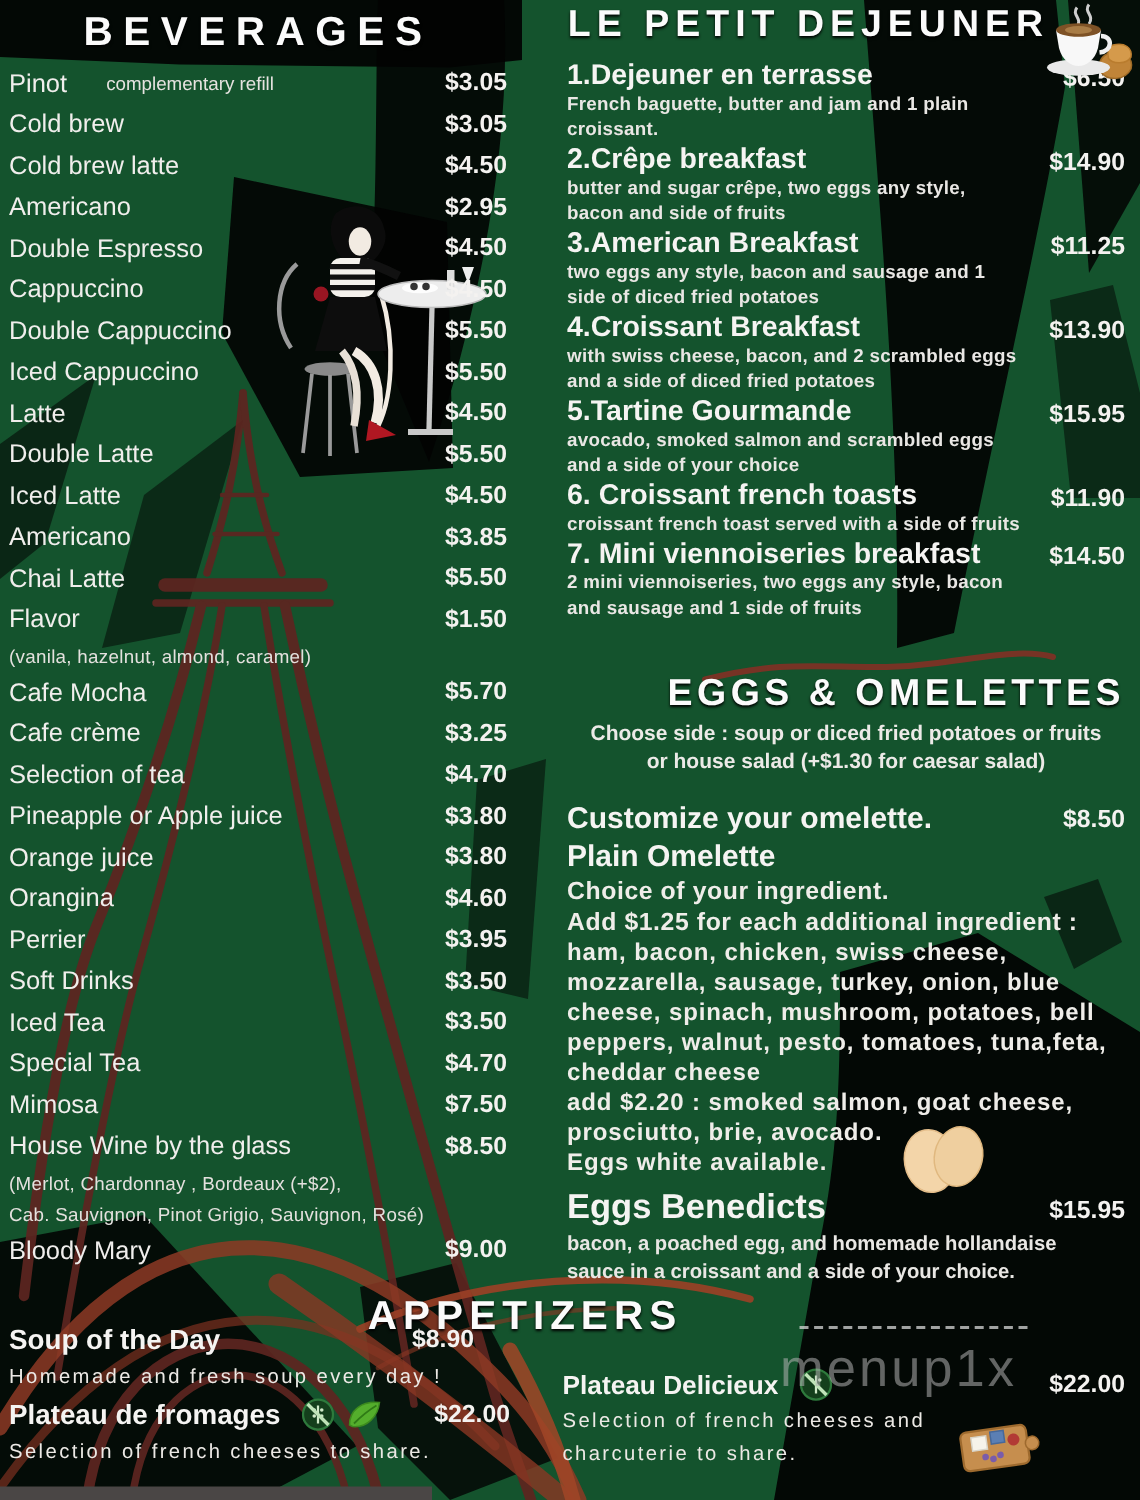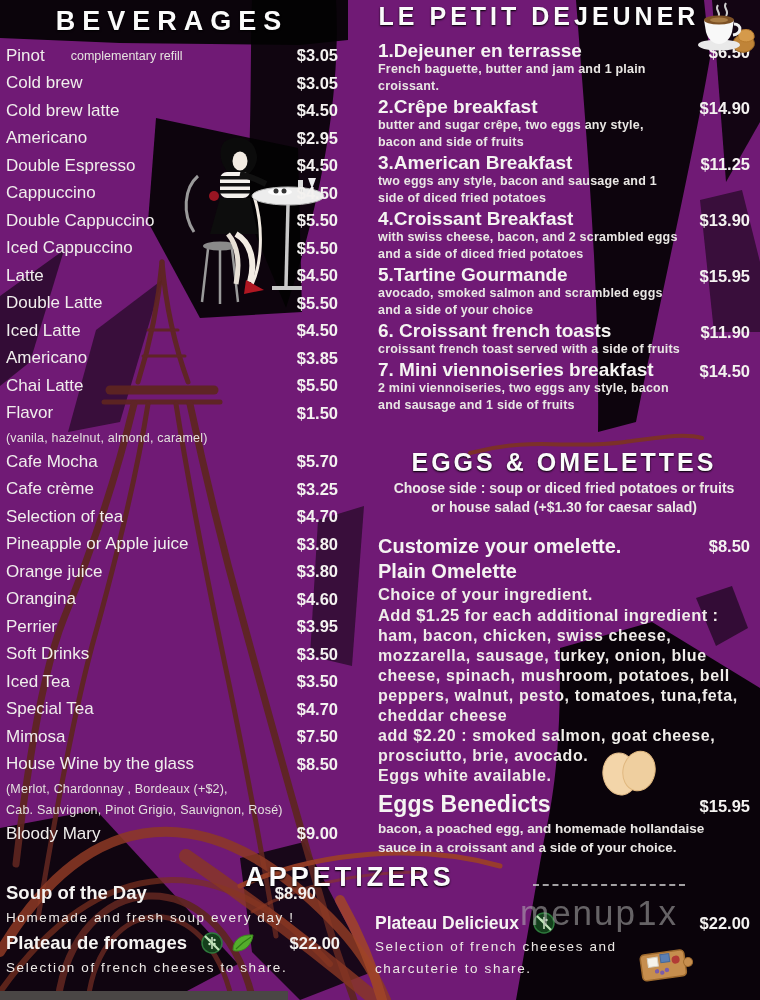--- a/index.html
+++ b/index.html
@@ -1,18 +1,18 @@
 <!DOCTYPE html>
 <html><head>
 <meta charset="utf-8">
 <style>
   html,body{margin:0;padding:0;background:#111;}
   .page{
     position:relative; width:760px; height:1000px; overflow:hidden;
-    background:#701a75; color:#f0eeec;
+    background:#14532d; color:#f0eeec;
     font-family:"Liberation Sans", sans-serif;
   }
   .art{position:absolute; inset:0; z-index:1; pointer-events:none;}
   
   .col-left{position:absolute; left:6px; top:0; width:332px; z-index:3;}
   .bev-title{
     margin:6px 0 0; text-align:center; font-size:27px; font-weight:bold;
     letter-spacing:7px; color:#fbfbfb; text-shadow:0 1px 2px #000;
   }
   .bev-list{margin-top:5px;}
@@ -28,21 +28,21 @@
     margin:0; width:322px; text-align:center; font-size:25px; font-weight:bold;
     letter-spacing:4px; color:#fbfbfb; text-shadow:0 1px 2px #000;
   }
   .pd-item{display:flex; margin-bottom:1px;}
   .pd-text{width:306px; padding-right:6px;}
   .pd-name{font-size:19px; font-weight:bold; line-height:21px; color:#f5f4f2;}
   .pd-desc{font-size:12.5px; font-weight:bold; line-height:17px; letter-spacing:.2px; color:#e9e7e4;}
   .pd-price{margin-left:auto; width:58px; text-align:right; font-size:16.5px; font-weight:bold; padding-top:3px; color:#f4f2f0;}
   
   .eggs{position:absolute; left:378px; top:448px; width:372px; z-index:3;}
-  .eggs-title{margin:0 0 2px; text-align:center; font-size:25px; font-weight:bold; letter-spacing:3px; color:#fbfbfb; text-shadow:0 1px 2px #000;}
+  .eggs-title{margin:0 0 2px; text-align:right; font-size:25px; font-weight:bold; letter-spacing:3px; color:#fbfbfb; text-shadow:0 1px 2px #000;}
   .eggs-intro{text-align:center; font-size:14px; font-weight:bold; line-height:19px; padding:0 8px; margin-bottom:4px; color:#eceae7;}
   .eggs-row{display:flex; align-items:center;margin-top:16px;}
   .eggs-row .big{font-size:20px; font-weight:bold; line-height:26px; color:#f5f4f2;}
   .eggs-row .price{margin-left:auto; font-size:16.5px; font-weight:bold; color:#f4f2f0;}
   .plain{font-size:20px; font-weight:bold; line-height:25px; color:#f5f4f2;}
   .eggs-line{font-size:16.5px; font-weight:bold; line-height:21px; letter-spacing:.4px; color:#efede9;}
   .eggs-ing{font-size:16px; font-weight:bold; line-height:20px; letter-spacing:.6px; color:#efede9;}
   .bene-row{display:flex; align-items:baseline; margin-top:4px;}
   .bene-name{font-size:23px; font-weight:bold; line-height:29px; color:#f5f4f2;}
   .bene-price{margin-left:auto; font-size:16.5px; font-weight:bold; color:#f4f2f0;}

